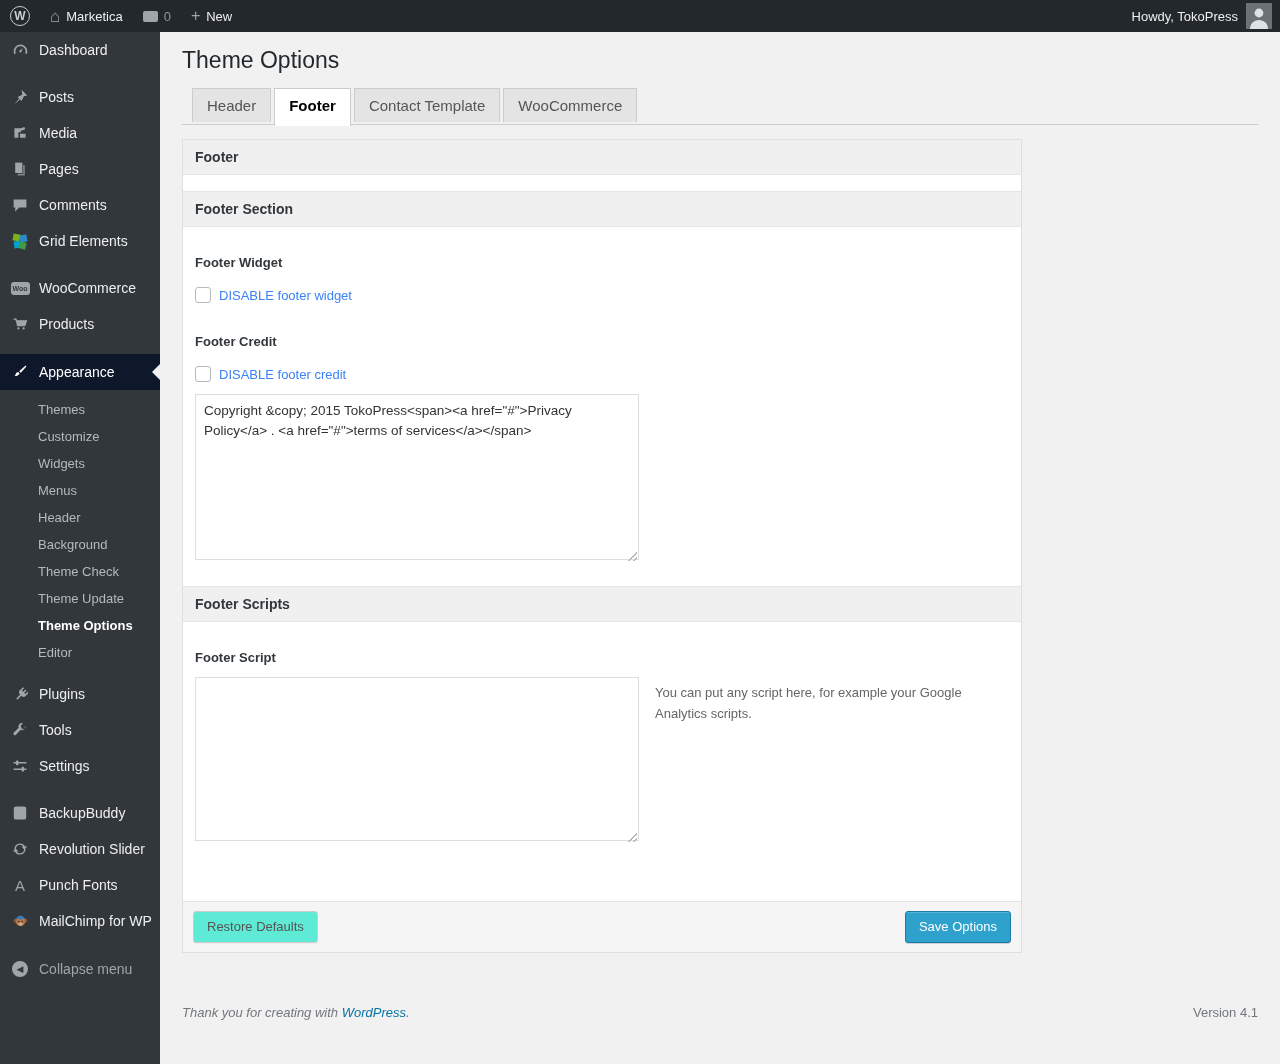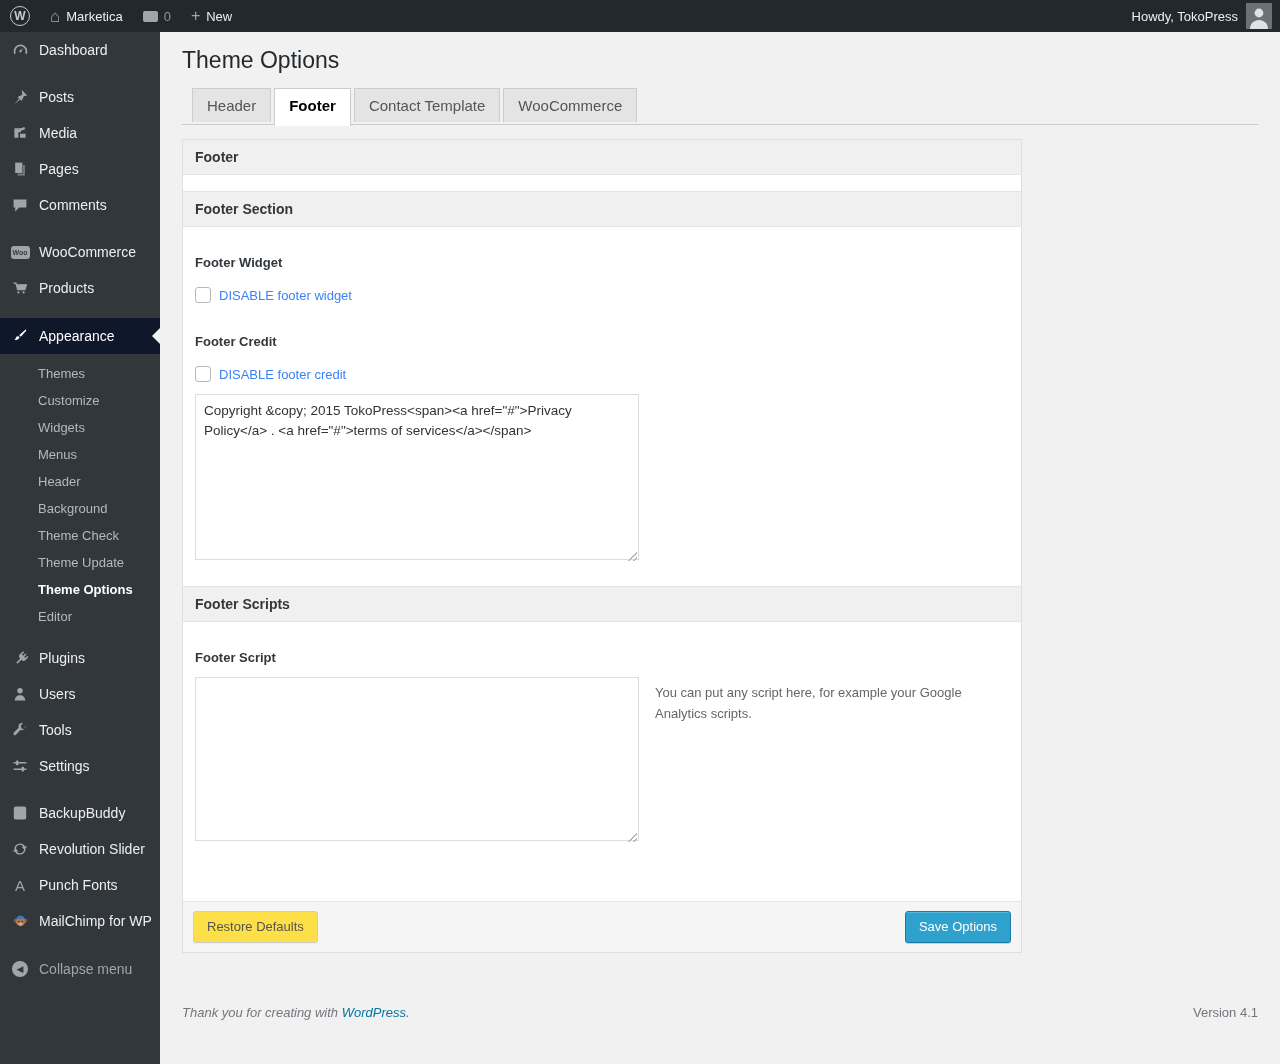--- a/index.html
+++ b/index.html
@@ -74,21 +74,21 @@
   .grip { position:absolute; right:2px; bottom:3px; width:10px; height:10px;
     background:repeating-linear-gradient(-45deg, transparent 0 2px, #b8b8b8 2px 3.2px);
     clip-path:polygon(100% 0, 100% 100%, 0 100%); }
   .script-row { display:flex; align-items:flex-start; }
   .help-text { font-size:13px; color:#666; width:310px; margin-left:16px; margin-top:18px; line-height:1.6; }
   .spacer-bottom { height:56px; }
   .action-bar { display:flex; justify-content:space-between; align-items:center;
     background:#f5f5f5; border-top:1px solid #e5e5e5; padding:9px 10px; }
   .btn { font-size:13px; border-radius:3px; padding:5px 13px; cursor:pointer; line-height:1.55;
     font-family:"Liberation Sans", sans-serif; }
-  .btn.secondary { background:#fde047; border:1px solid #ccc; color:#555;
+  .btn.secondary { background:#5eead4; border:1px solid #ccc; color:#555;
     box-shadow:0 1px 0 #eee; }
   .btn.primary { background:#2ea2cc; border:1px solid #1b7aa6; color:#fff;
     box-shadow:inset 0 1px 0 rgba(120,200,230,.5), 0 1px 0 rgba(0,0,0,.15); }
 
   
   .page-footer { display:flex; justify-content:space-between; margin-top:52px; font-size:13px; color:#72777c; padding-right:0; }
   .thanks { font-style:italic; }
   .thanks a { color:#0074a2; text-decoration:none; }
 
   .grid-sq { display:inline-block; width:7px; height:7px; }
@@ -168,20 +168,31 @@
 
     <div class="menu-item">
       <span class="mi-icon">
         <svg width="16" height="16" viewBox="0 0 20 20">
             <path d="M2 3h16v10H9l-5 5v-5H2z"></path>
           </svg>
       </span>
       <span>Comments</span>
     </div>
 
+    <div class="menu-item">
+      <span class="mi-icon">
+        <span style="display:inline-block;width:16px;height:16px;position:relative;">
+          <span class="grid-sq" style="position:absolute;left:1px;top:1px;background:#7ab317;transform:rotate(10deg);"></span>
+          <span class="grid-sq" style="position:absolute;right:1px;top:2px;background:#2d89c8;transform:rotate(-12deg);"></span>
+          <span class="grid-sq" style="position:absolute;left:2px;bottom:1px;background:#00a0d2;transform:rotate(-8deg);"></span>
+          <span class="grid-sq" style="position:absolute;right:2px;bottom:0;background:#3f9b45;transform:rotate(14deg);"></span>
+        </span>
+      </span>
+      <span>Grid Elements</span>
+    </div>
 
     <div class="menu-item gap-top">
       <span class="mi-icon">
         <span style="display:flex;align-items:center;justify-content:center;width:19px;height:13px;background:#a0a5aa;border-radius:3px;color:#32373c;font-size:7px;font-weight:700;">Woo</span>
       </span>
       <span>WooCommerce</span>
     </div>
 
     <div class="menu-item">
       <span class="mi-icon">
@@ -219,29 +230,20 @@
 
     <div class="menu-item">
       <span class="mi-icon">
         <svg width="16" height="16" viewBox="0 0 20 20">
             <path d="M13 2v4h2V2h2v6c0 1.7-1.3 3-3 3h-1v7h-2v-7h-1C8.3 11 7 9.7 7 8V2h2v4h2V2z" transform="rotate(45 11 10)"></path>
           </svg>
       </span>
       <span>Plugins</span>
     </div>
 
-    <div class="menu-item">
-      <span class="mi-icon">
-        <svg width="16" height="16" viewBox="0 0 20 20">
-            <circle cx="10" cy="6" r="3.4"></circle>
-            <path d="M3.5 18c0-4 2.8-6.5 6.5-6.5s6.5 2.5 6.5 6.5z"></path>
-          </svg>
-      </span>
-      <span>Users</span>
-    </div>
 
     <div class="menu-item">
       <span class="mi-icon">
         <svg width="16" height="16" viewBox="0 0 20 20">
             <path d="M16.5 4.2a4.3 4.3 0 0 1-5.6 5.6l-6 6a1.8 1.8 0 0 1-2.6-2.6l6-6a4.3 4.3 0 0 1 5.6-5.6L11 4.5l.9 3.6 3.6.9z"></path>
           </svg>
       </span>
       <span>Tools</span>
     </div>
 

